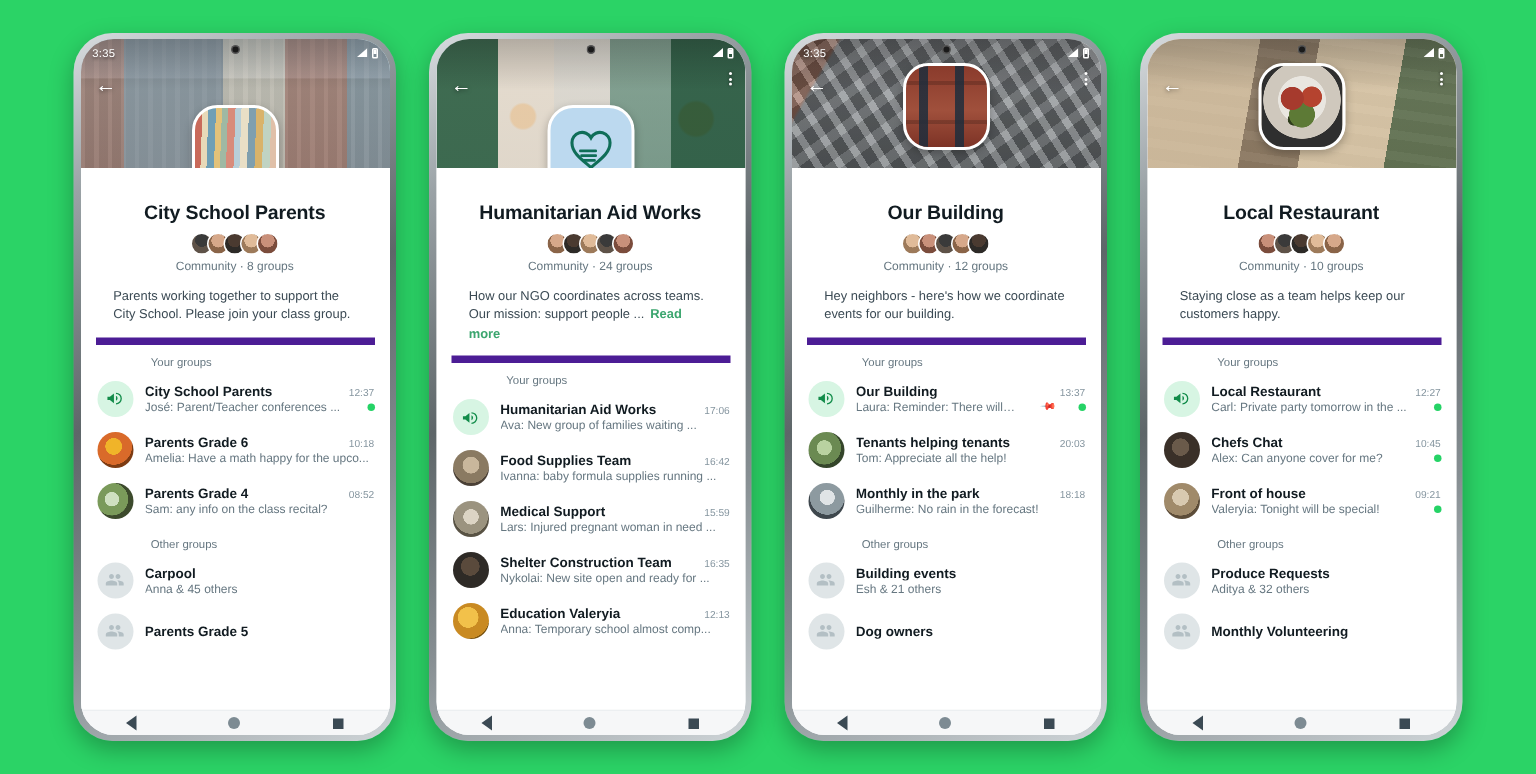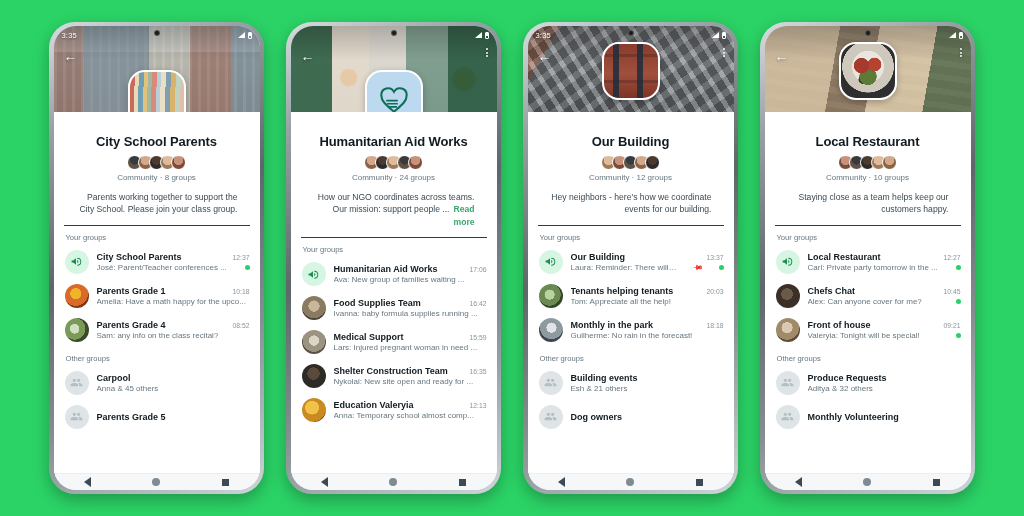--- a/index.html
+++ b/index.html
@@ -205,31 +205,32 @@
     font-size: 8px;
     color:#667781;
     margin-top:3px;
   }
   .comm-desc {
     margin: 9px 0 0;
     padding: 0 12px 9px;
     font-size: 8.6px;
     line-height: 1.45;
     color:#3b4a54;
-    text-align:right;
-    border-bottom: 1px solid #4c1d95;
+    text-align:left;
+    border-bottom: 5px solid #4c1d95;
   }
   .read-more { color:#3ca66f; font-weight:600; margin-left:4px; }
 
   
   .list { flex:1 1 auto; overflow:hidden; background:#fff; }
   .section-label {
     font-size: 7.6px;
     color:#667781;
     padding: 7px 12px 3px;
+    margin-left: 35px;
   }
   .row {
     display:flex; align-items:center;
     padding: 5px 10px 5px 11px;
     gap: 8px;
   }
   .row-av {
     width:24px;height:24px;border-radius:50%;
     flex:0 0 24px; position:relative; overflow:hidden;
   }
@@ -339,21 +340,21 @@
             <span class="row-sub">José: Parent/Teacher conferences ...</span>
             <span class="unread-dot"></span>
           </div>
         </div>
       </div>
 
       <div class="row">
         <div class="row-av av-p1"></div>
         <div class="row-body">
           <div class="row-top">
-            <span class="row-title">Parents Grade 1</span>
+            <span class="row-title">Parents Grade 6</span>
             <span class="row-time">10:18</span>
           </div>
           <div class="row-bot">
             <span class="row-sub">Amelia: Have a math happy for the upco...</span>
           </div>
         </div>
       </div>
 
       <div class="row">
         <div class="row-av av-p2"></div>

